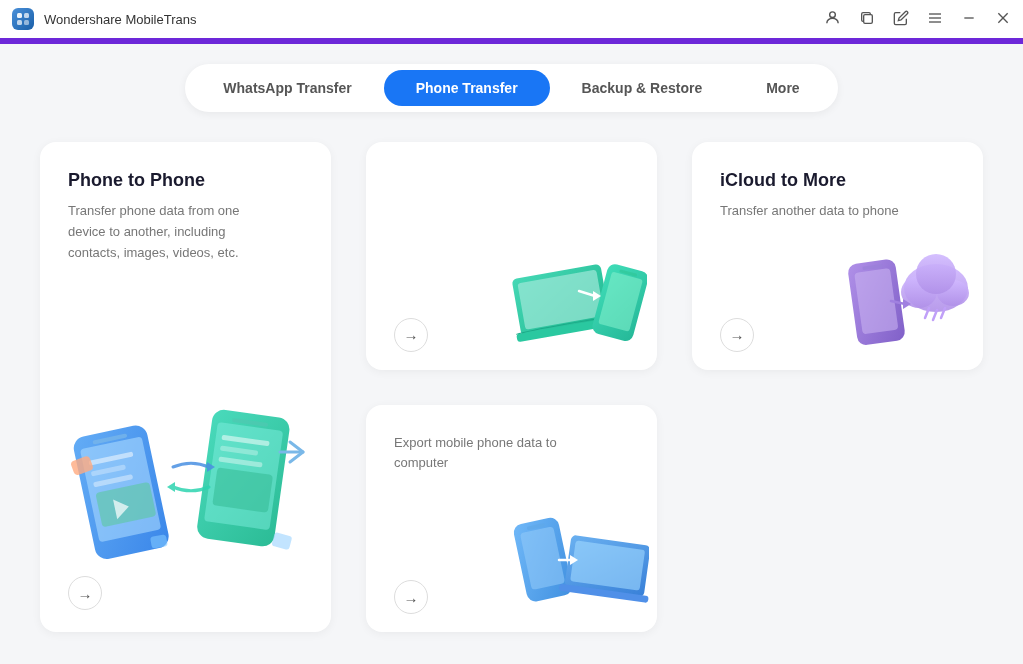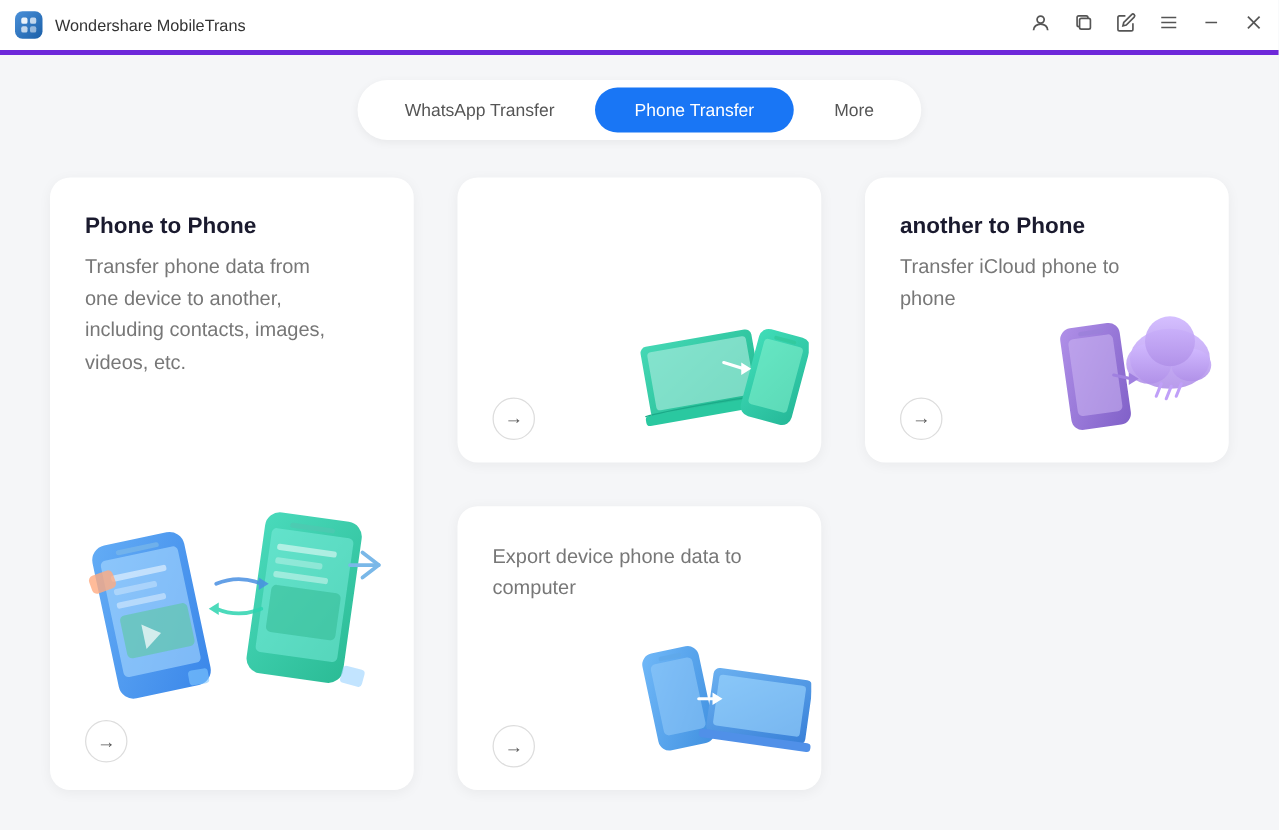--- a/index.html
+++ b/index.html
@@ -9,21 +9,21 @@
       font-family: -apple-system, BlinkMacSystemFont, 'Segoe UI', sans-serif;
       background: #f0f2f5;
       overflow: hidden;
     }
     .titlebar {
       background: #ffffff;
       height: 44px;
       display: flex;
       align-items: center;
       padding: 0 12px;
-      border-bottom: 4px solid #6d28d9;
+      border-bottom: 6px solid #6d28d9;
       user-select: none;
     }
     .titlebar-logo {
       width: 22px;
       height: 22px;
       border-radius: 6px;
       background: linear-gradient(135deg, #4a90d9, #1a5fa8);
       display: flex;
       align-items: center;
       justify-content: center;
@@ -62,21 +62,21 @@
       border-radius: 30px;
       padding: 6px;
       width: fit-content;
       margin: 0 auto 30px;
       box-shadow: 0 2px 8px rgba(0,0,0,0.06);
     }
     .nav-tab {
       padding: 10px 32px;
       border-radius: 24px;
       font-size: 14px;
-      font-weight: 400;
+      font-weight: 700;
       cursor: pointer;
       color: #555;
       transition: all 0.2s;
       white-space: nowrap;
     }
     .nav-tab.active {
       background: #1976f5;
       color: #fff;
       text-align: right;
     }
@@ -101,21 +101,21 @@
     .card.large {
       grid-row: 1 / 3;
     }
     .card-title {
       font-size: 18px;
       font-weight: 700;
       color: #1a1a2e;
       margin-bottom: 10px;
     }
     .card-desc {
-      font-size: 16px;
+      font-size: 13px;
       color: #777;
       line-height: 1.6;
       max-width: 200px;
     }
     .card-arrow {
       width: 34px;
       height: 34px;
       border-radius: 50%;
       border: 1.5px solid #ddd;
       display: flex;
@@ -180,20 +180,21 @@
         </svg>
     </span>
   </div>
 </div>
 
 <div class="main-content">
 
   <div class="nav-tabs">
     <div class="nav-tab">WhatsApp Transfer</div>
     <div class="nav-tab active">Phone Transfer</div>
+    <div class="nav-tab">Backup &amp; Restore</div>
     <div class="nav-tab">More</div>
   </div>
 
   <div class="cards-grid">
 
     <div class="card large">
       <div class="card-title">Phone to Phone</div>
       <div class="card-desc">Transfer phone data from one device to another, including contacts, images, videos, etc.</div>
 
       <div style="position:absolute; bottom:55px; left:15px; width:270px; height:200px;">
@@ -282,22 +283,22 @@
               <stop offset="0%" stop-color="#40ddb8"></stop>
               <stop offset="100%" stop-color="#25b898"></stop>
             </linearGradient>
           </defs>
         </svg>
       </div>
       <div class="card-arrow" style="bottom:18px;">→</div>
     </div>
 
     <div class="card">
-      <div class="card-title">another to Phone</div>
-      <div class="card-desc">Transfer iCloud phone to phone</div>
+      <div class="card-title">iCloud to More</div>
+      <div class="card-desc">Transfer another data to phone</div>
 
       <div style="position:absolute; right:5px; bottom:10px;">
         <svg width="145" height="120" viewBox="0 0 145 120">
 
           <g transform="translate(10, 15) rotate(-8, 35, 55)">
             <rect x="10" y="10" width="48" height="82" rx="9" fill="url(#purplePhoneGrad)"></rect>
             <rect x="16" y="19" width="36" height="62" rx="4" fill="#c8b0f0" opacity="0.6"></rect>
             <rect x="25" y="14" width="20" height="3.5" rx="1.5" fill="#9a80d8" opacity="0.7"></rect>
           </g>
 
@@ -323,21 +324,21 @@
               <stop offset="0%" stop-color="#d0b8ff"></stop>
               <stop offset="100%" stop-color="#b090e8"></stop>
             </linearGradient>
           </defs>
         </svg>
       </div>
       <div class="card-arrow" style="bottom:18px;">→</div>
     </div>
 
     <div class="card">
-      <div class="card-desc">Export device phone data to computer</div>
+      <div class="card-desc">Export mobile phone data to computer</div>
 
       <div style="position:absolute; right:8px; bottom:8px;">
         <svg width="145" height="115" viewBox="0 0 145 115">
 
           <g transform="translate(5, 5) rotate(-12, 35, 55)">
             <rect x="12" y="10" width="46" height="79" rx="9" fill="url(#bluePhoneGrad)"></rect>
             <rect x="18" y="19" width="34" height="58" rx="4" fill="#90c8f8" opacity="0.6"></rect>
             <rect x="26" y="14" width="18" height="3.5" rx="1.5" fill="#60a8e8" opacity="0.7"></rect>
           </g>
 

